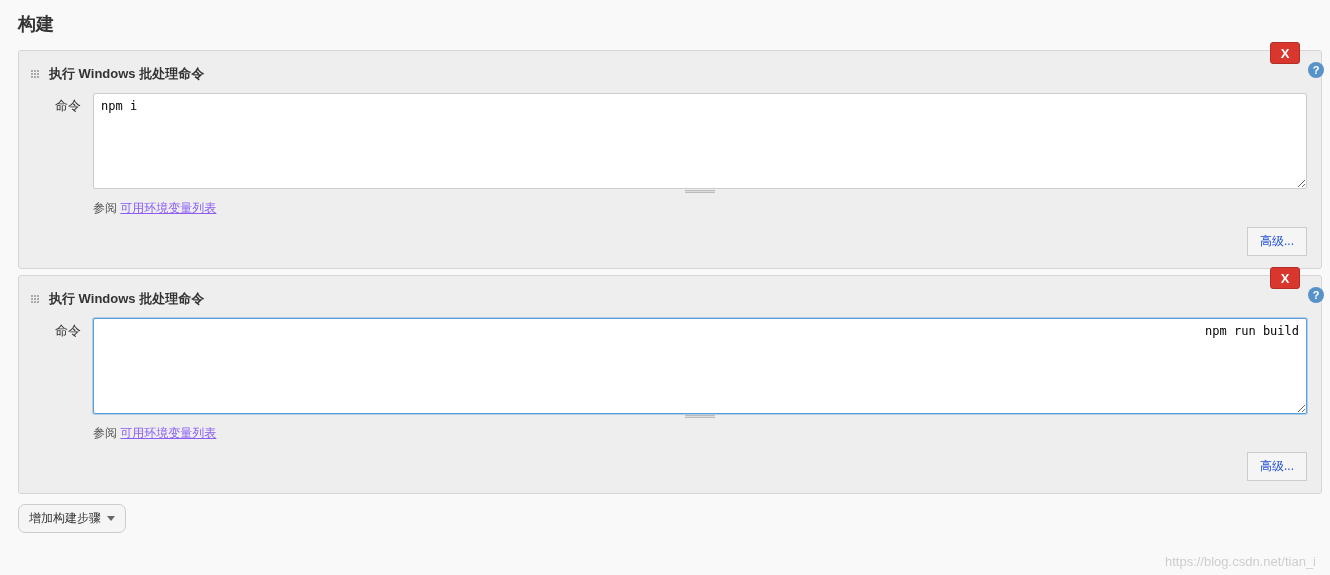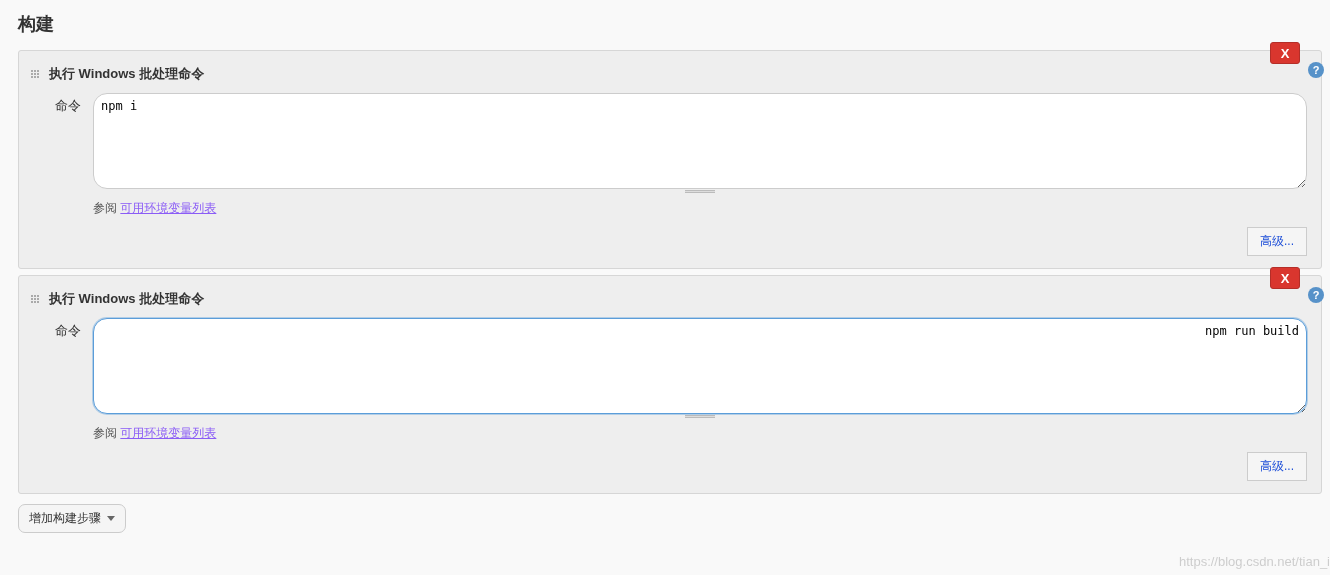--- a/index.html
+++ b/index.html
@@ -101,21 +101,21 @@
       font-size: 13px;
       color: #333;
     }
     .field-content {
       flex: 1;
     }
     .cmd-textarea {
       width: 100%;
       height: 96px;
       border: 1px solid #ccc;
-      border-radius: 14px;
+      border-radius: 2px;
       padding: 5px 7px;
       font-family: "SimSun", monospace;
       font-size: 12px;
       resize: both;
       background: #fff;
       outline: none;
     }
     .cmd-textarea.focused {
       border: 1px solid #5b9dd9;
       box-shadow: 0 0 0 1px rgba(91,157,217,0.4);
@@ -178,21 +178,21 @@
     .caret-down {
       width: 0;
       height: 0;
       border-left: 4px solid transparent;
       border-right: 4px solid transparent;
       border-top: 5px solid #666;
     }
     .watermark {
       position: absolute;
       bottom: 6px;
-      right: 0;
+      right: 14px;
       font-size: 13px;
       color: rgba(140,140,140,0.4);
       font-family: Arial, sans-serif;
       pointer-events: none;
     }
   </style>
 </head>
 <body>
 
 <div class="page">

